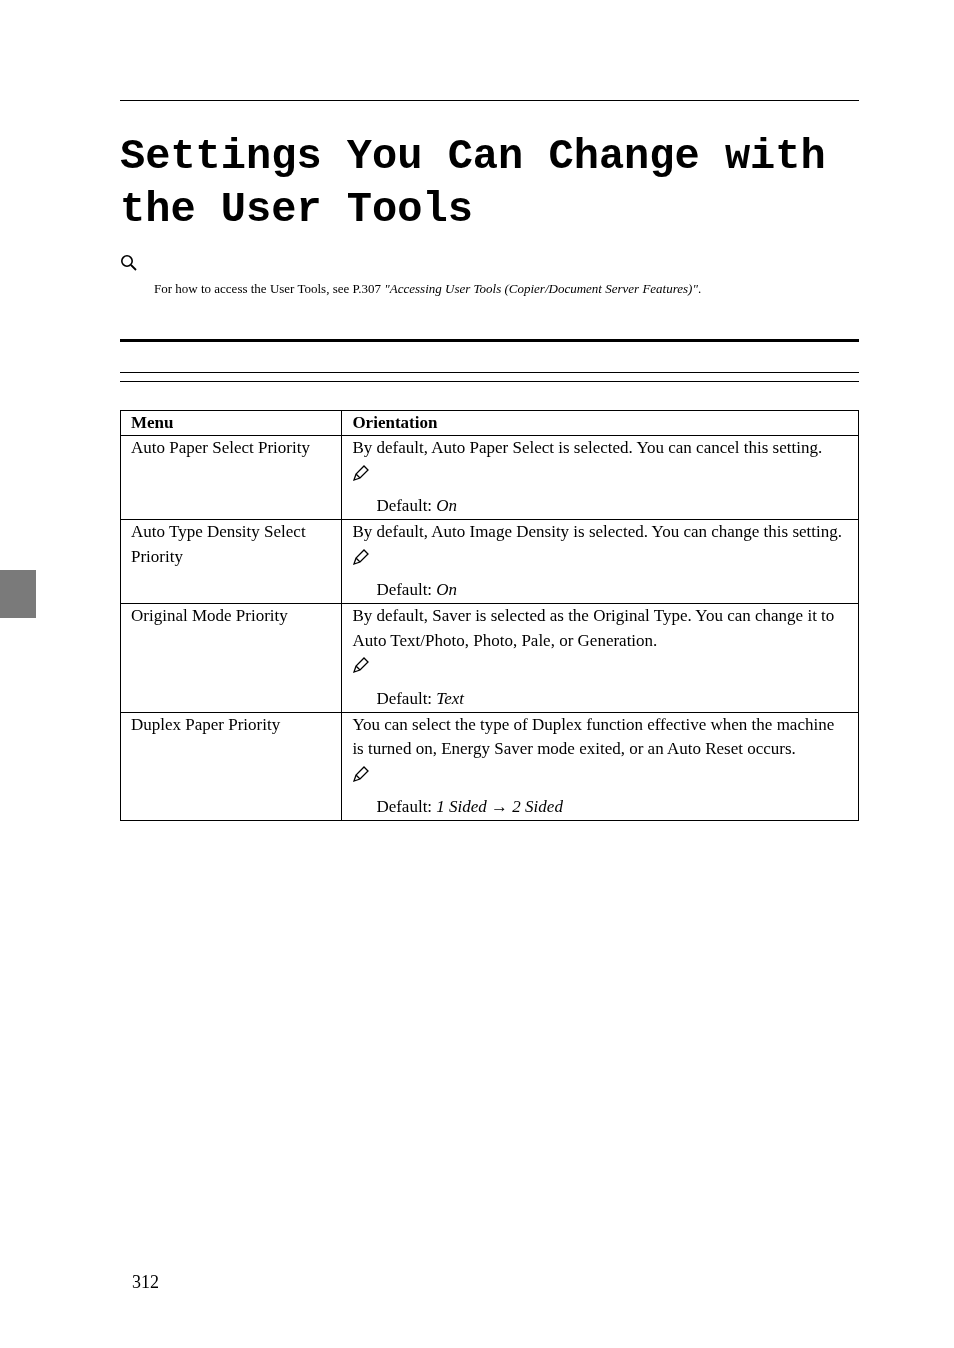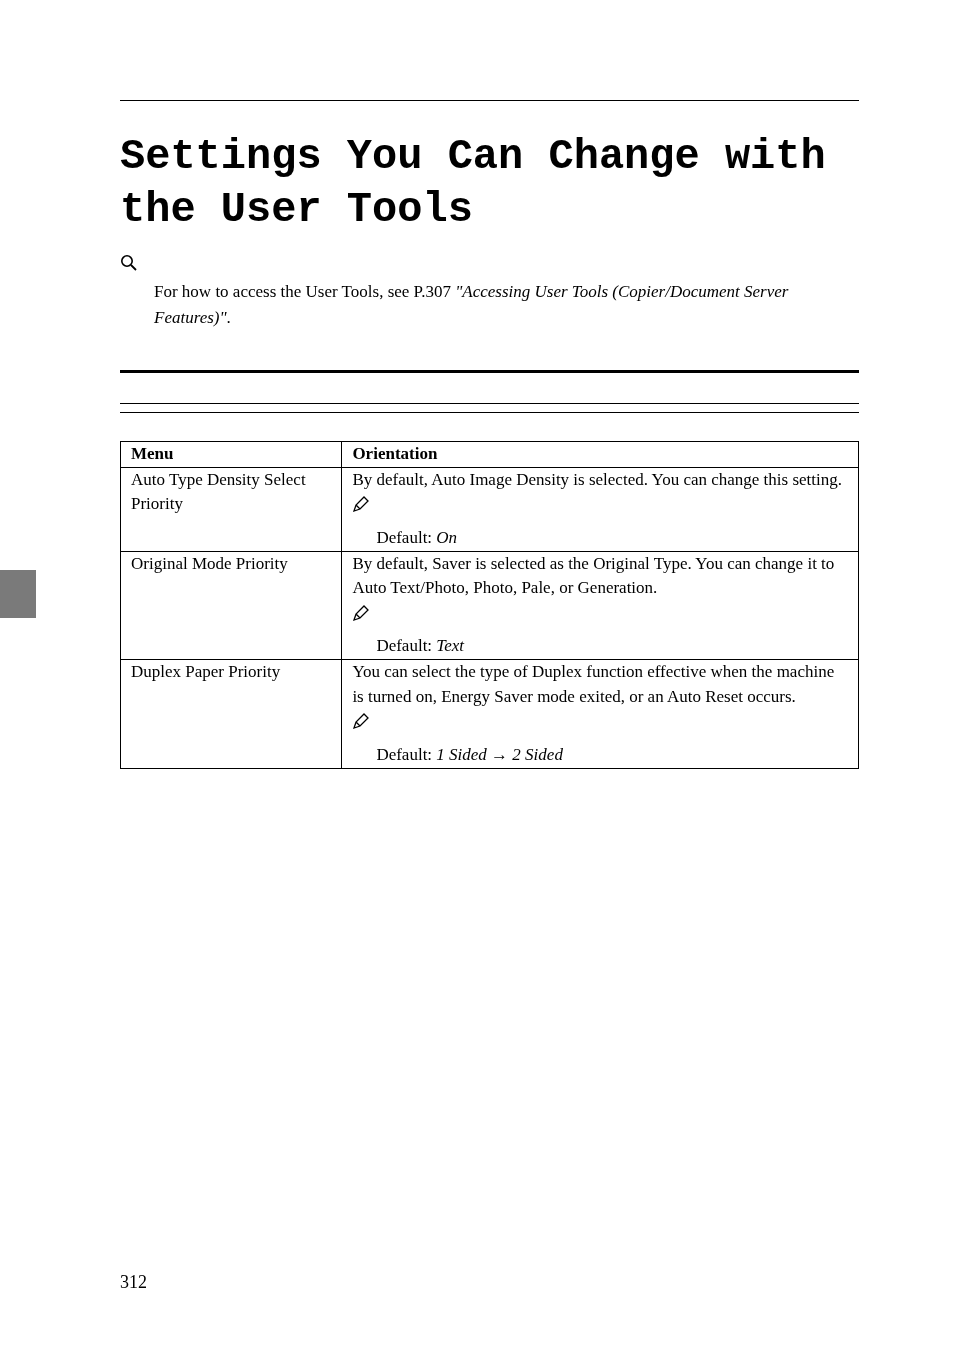--- a/index.html
+++ b/index.html
@@ -26,21 +26,21 @@
     .reference-block {
       margin-top: 18px;
       margin-bottom: 40px;
     }
     .reference-icon {
       font-size: 18px;
       font-family: Arial, Helvetica, sans-serif;
       margin-bottom: 2px;
     }
     .reference-text {
-      font-size: 17px;
+      font-size: 13px;
       line-height: 1.5;
       padding-left: 34px;
       font-style: normal;
     }
     .reference-text .italic {
       font-style: italic;
     }
     .thick-rule {
       border: none;
       border-top: 3px solid #000;
@@ -103,21 +103,21 @@
       background: #7a7a7a;
     }
     .title-top-rule {
       border: none;
       border-top: 1px solid #000;
       margin-bottom: 22px;
     }
     .page-number {
       position: absolute;
       bottom: 55px;
-      left: 120px;
+      left: 132px;
       font-size: 18px;
       font-family: Georgia, 'Times New Roman', serif;
       text-align: center;
     }
   </style>
 </head>
 <body>
 
 <div class="side-tab"></div>
 
@@ -143,20 +143,34 @@
 
 <table>
   <thead>
     <tr>
       <th class="menu-col">Menu</th>
       <th class="desc-col">Orientation</th>
     </tr>
   </thead>
   <tbody>
     <tr>
+      <td>Auto Paper Select Priority</td>
+      <td>
+        <div>By default, Auto Paper Select is selected. You can cancel this setting.</div>
+        <div class="pencil-icon">
+          <svg width="18" height="18" viewBox="0 0 18 18">
+              <path d="M2 15 L4 9 L12 1 L16 5 L8 13 L2 15 Z M4 9 L8 13" stroke="#000" stroke-width="1.3" fill="none"></path>
+            </svg>
+        </div>
+        <div class="default-line">
+          <span>Default: </span><span class="italic">On</span>
+        </div>
+      </td>
+    </tr>
+    <tr>
       <td>Auto Type Density Select Priority</td>
       <td>
         <div>By default, Auto Image Density is selected. You can change this setting.</div>
         <div class="pencil-icon">
           <svg width="18" height="18" viewBox="0 0 18 18">
               <path d="M2 15 L4 9 L12 1 L16 5 L8 13 L2 15 Z M4 9 L8 13" stroke="#000" stroke-width="1.3" fill="none"></path>
             </svg>
         </div>
         <div class="default-line">
           <span>Default: </span><span class="italic">On</span>

